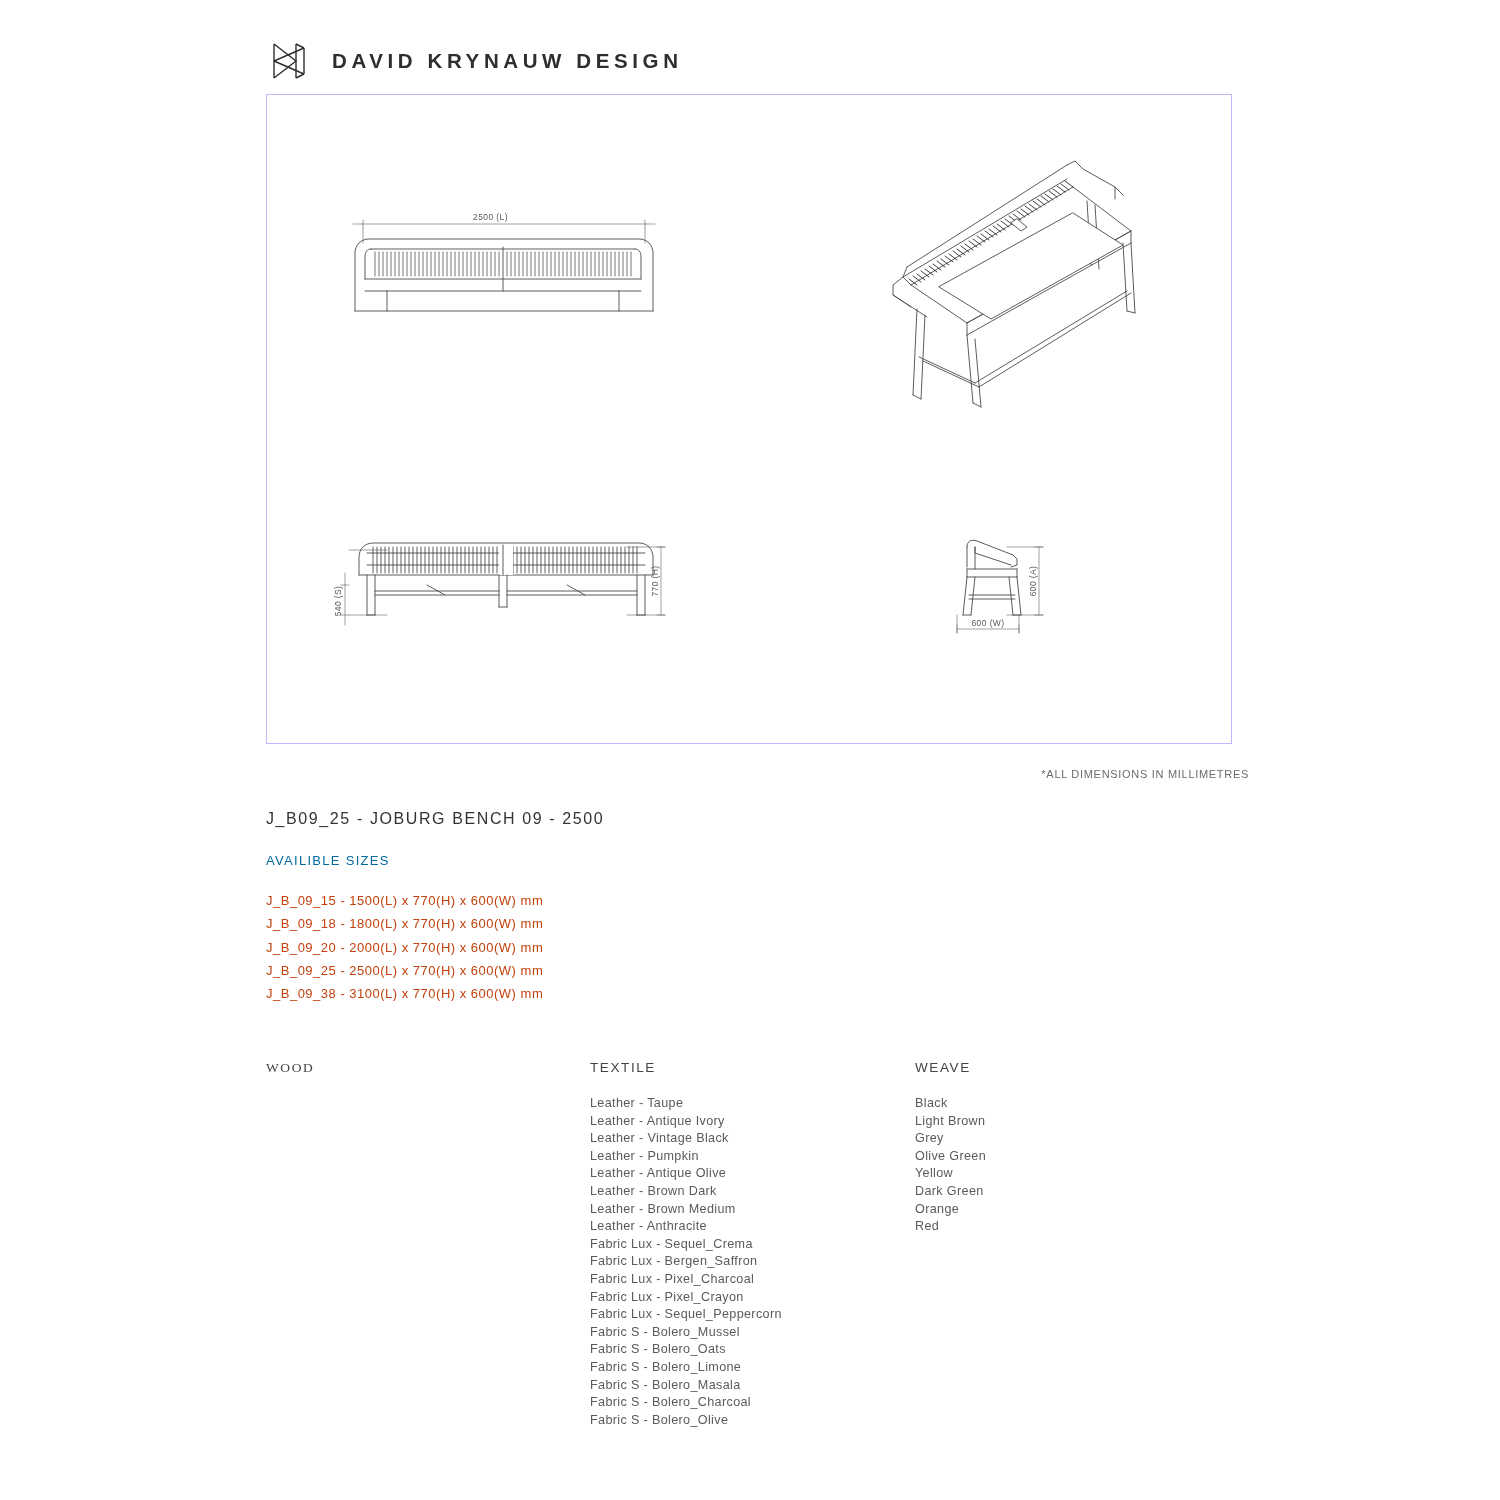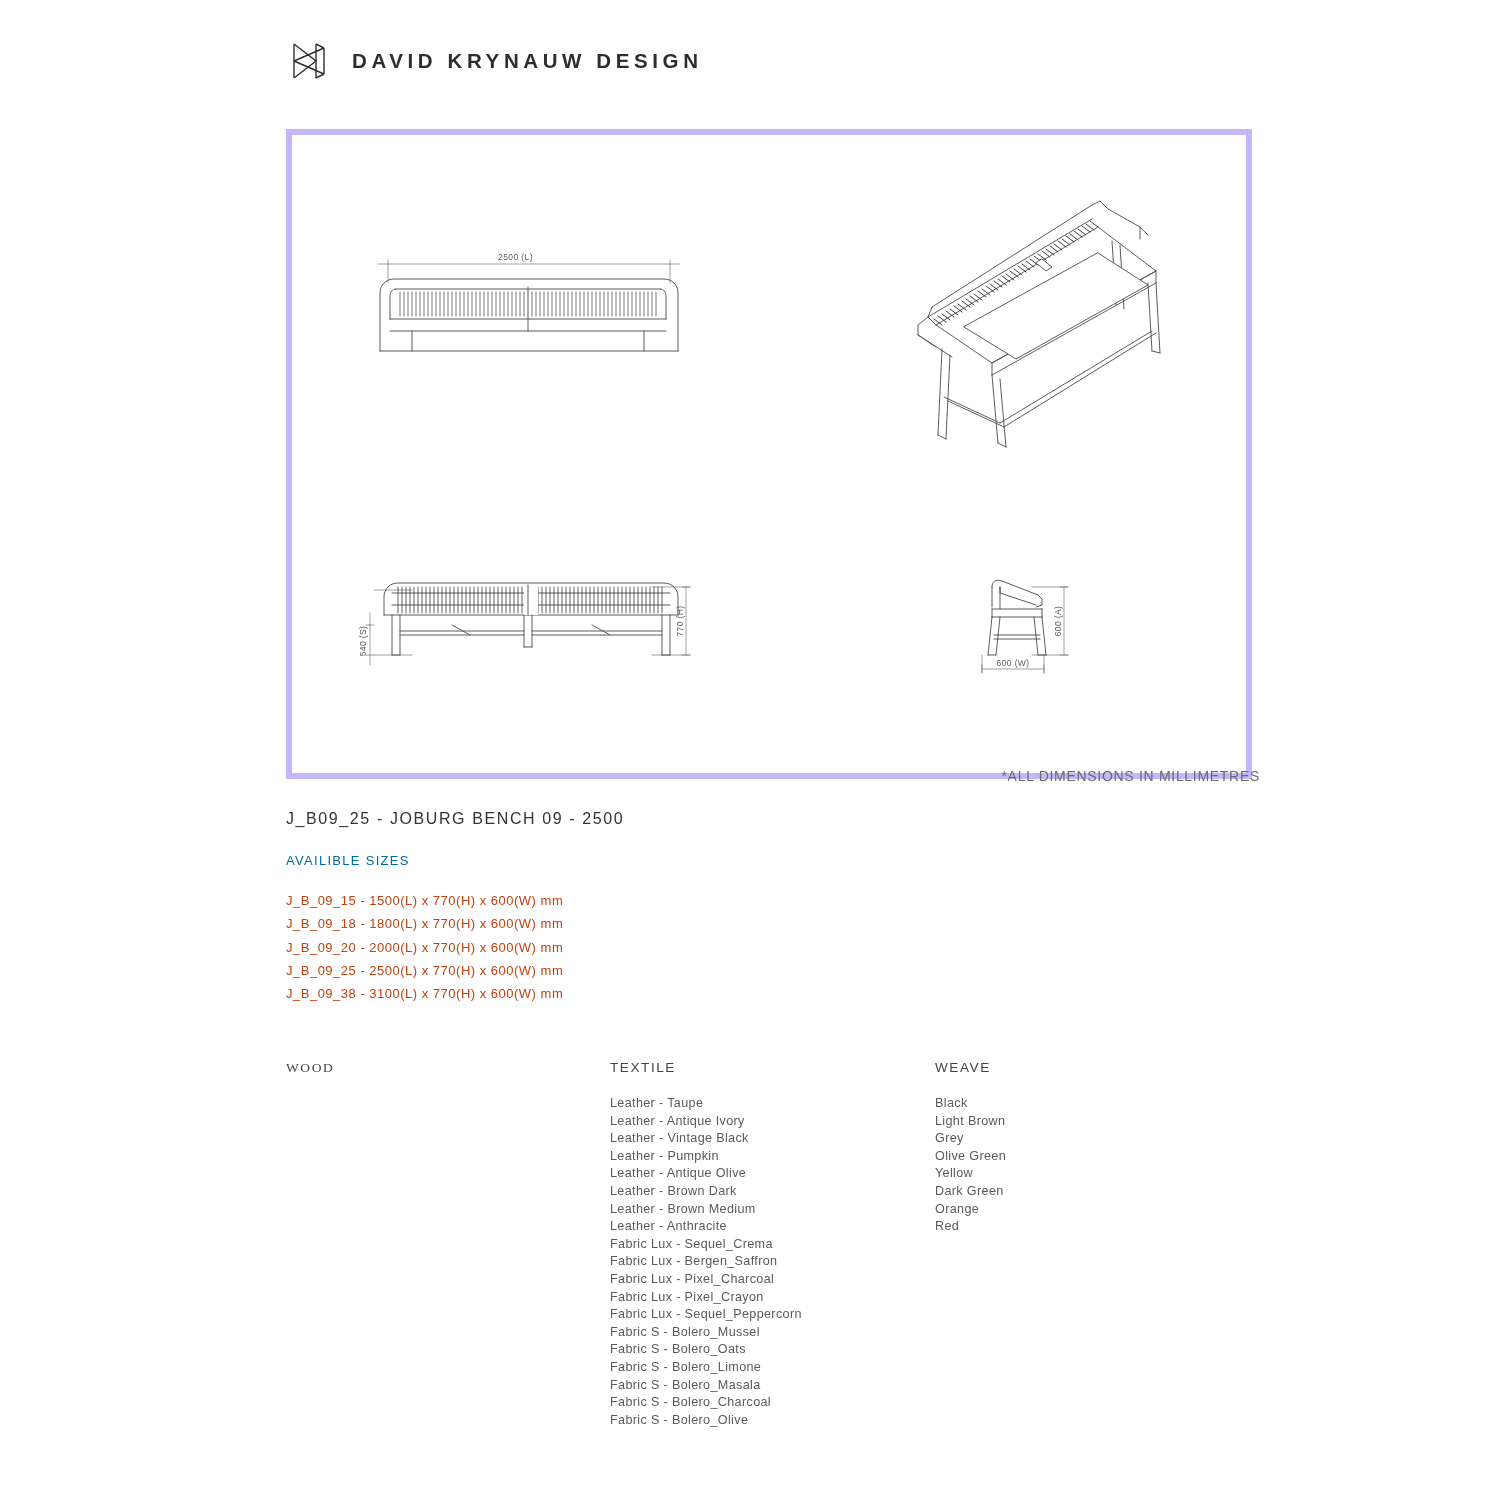--- a/index.html
+++ b/index.html
@@ -7,21 +7,20 @@
     margin: 0; padding: 0;
     width: 1500px; height: 1500px;
     background: #ffffff;
     font-family: "Liberation Sans", sans-serif;
     color: #3c3c3c;
   }
   .page {
     position: relative;
     width: 1348px; height: 1500px;
     background: #fff;
-    margin-left: 20px;
   }
   
   .header {
     position: absolute;
     left: 266px; top: 38px;
     display: flex; align-items: center;
   }
   .logo-mark {
     width: 46px; height: 46px;
     margin-right: 20px;
@@ -30,31 +29,31 @@
   .brand-title {
     font-size: 20.5px;
     letter-spacing: 4.6px;
     font-weight: 600;
     color: #2e2e2e;
     white-space: nowrap;
   }
   
   .drawing-frame {
     position: absolute;
-    left: 266px; top: 129px;
+    left: 266px; top: 94px;
     width: 966px; height: 650px;
-    border: 6px solid #c4b5fd;
+    border: 1px solid #c4b5fd;
     background: #fff;
   }
   .dim-note {
     position: absolute;
-    left: 274px; top: 768px;
+    left: 283px; top: 768px;
     width: 966px;
     text-align: right;
-    font-size: 14px;
+    font-size: 11px;
     letter-spacing: 0.7px;
     color: #6b6b6b;
   }
   
   .product-title {
     position: absolute;
     left: 266px; top: 810px;
     font-size: 16px;
     letter-spacing: 1.6px;
     color: #333;

